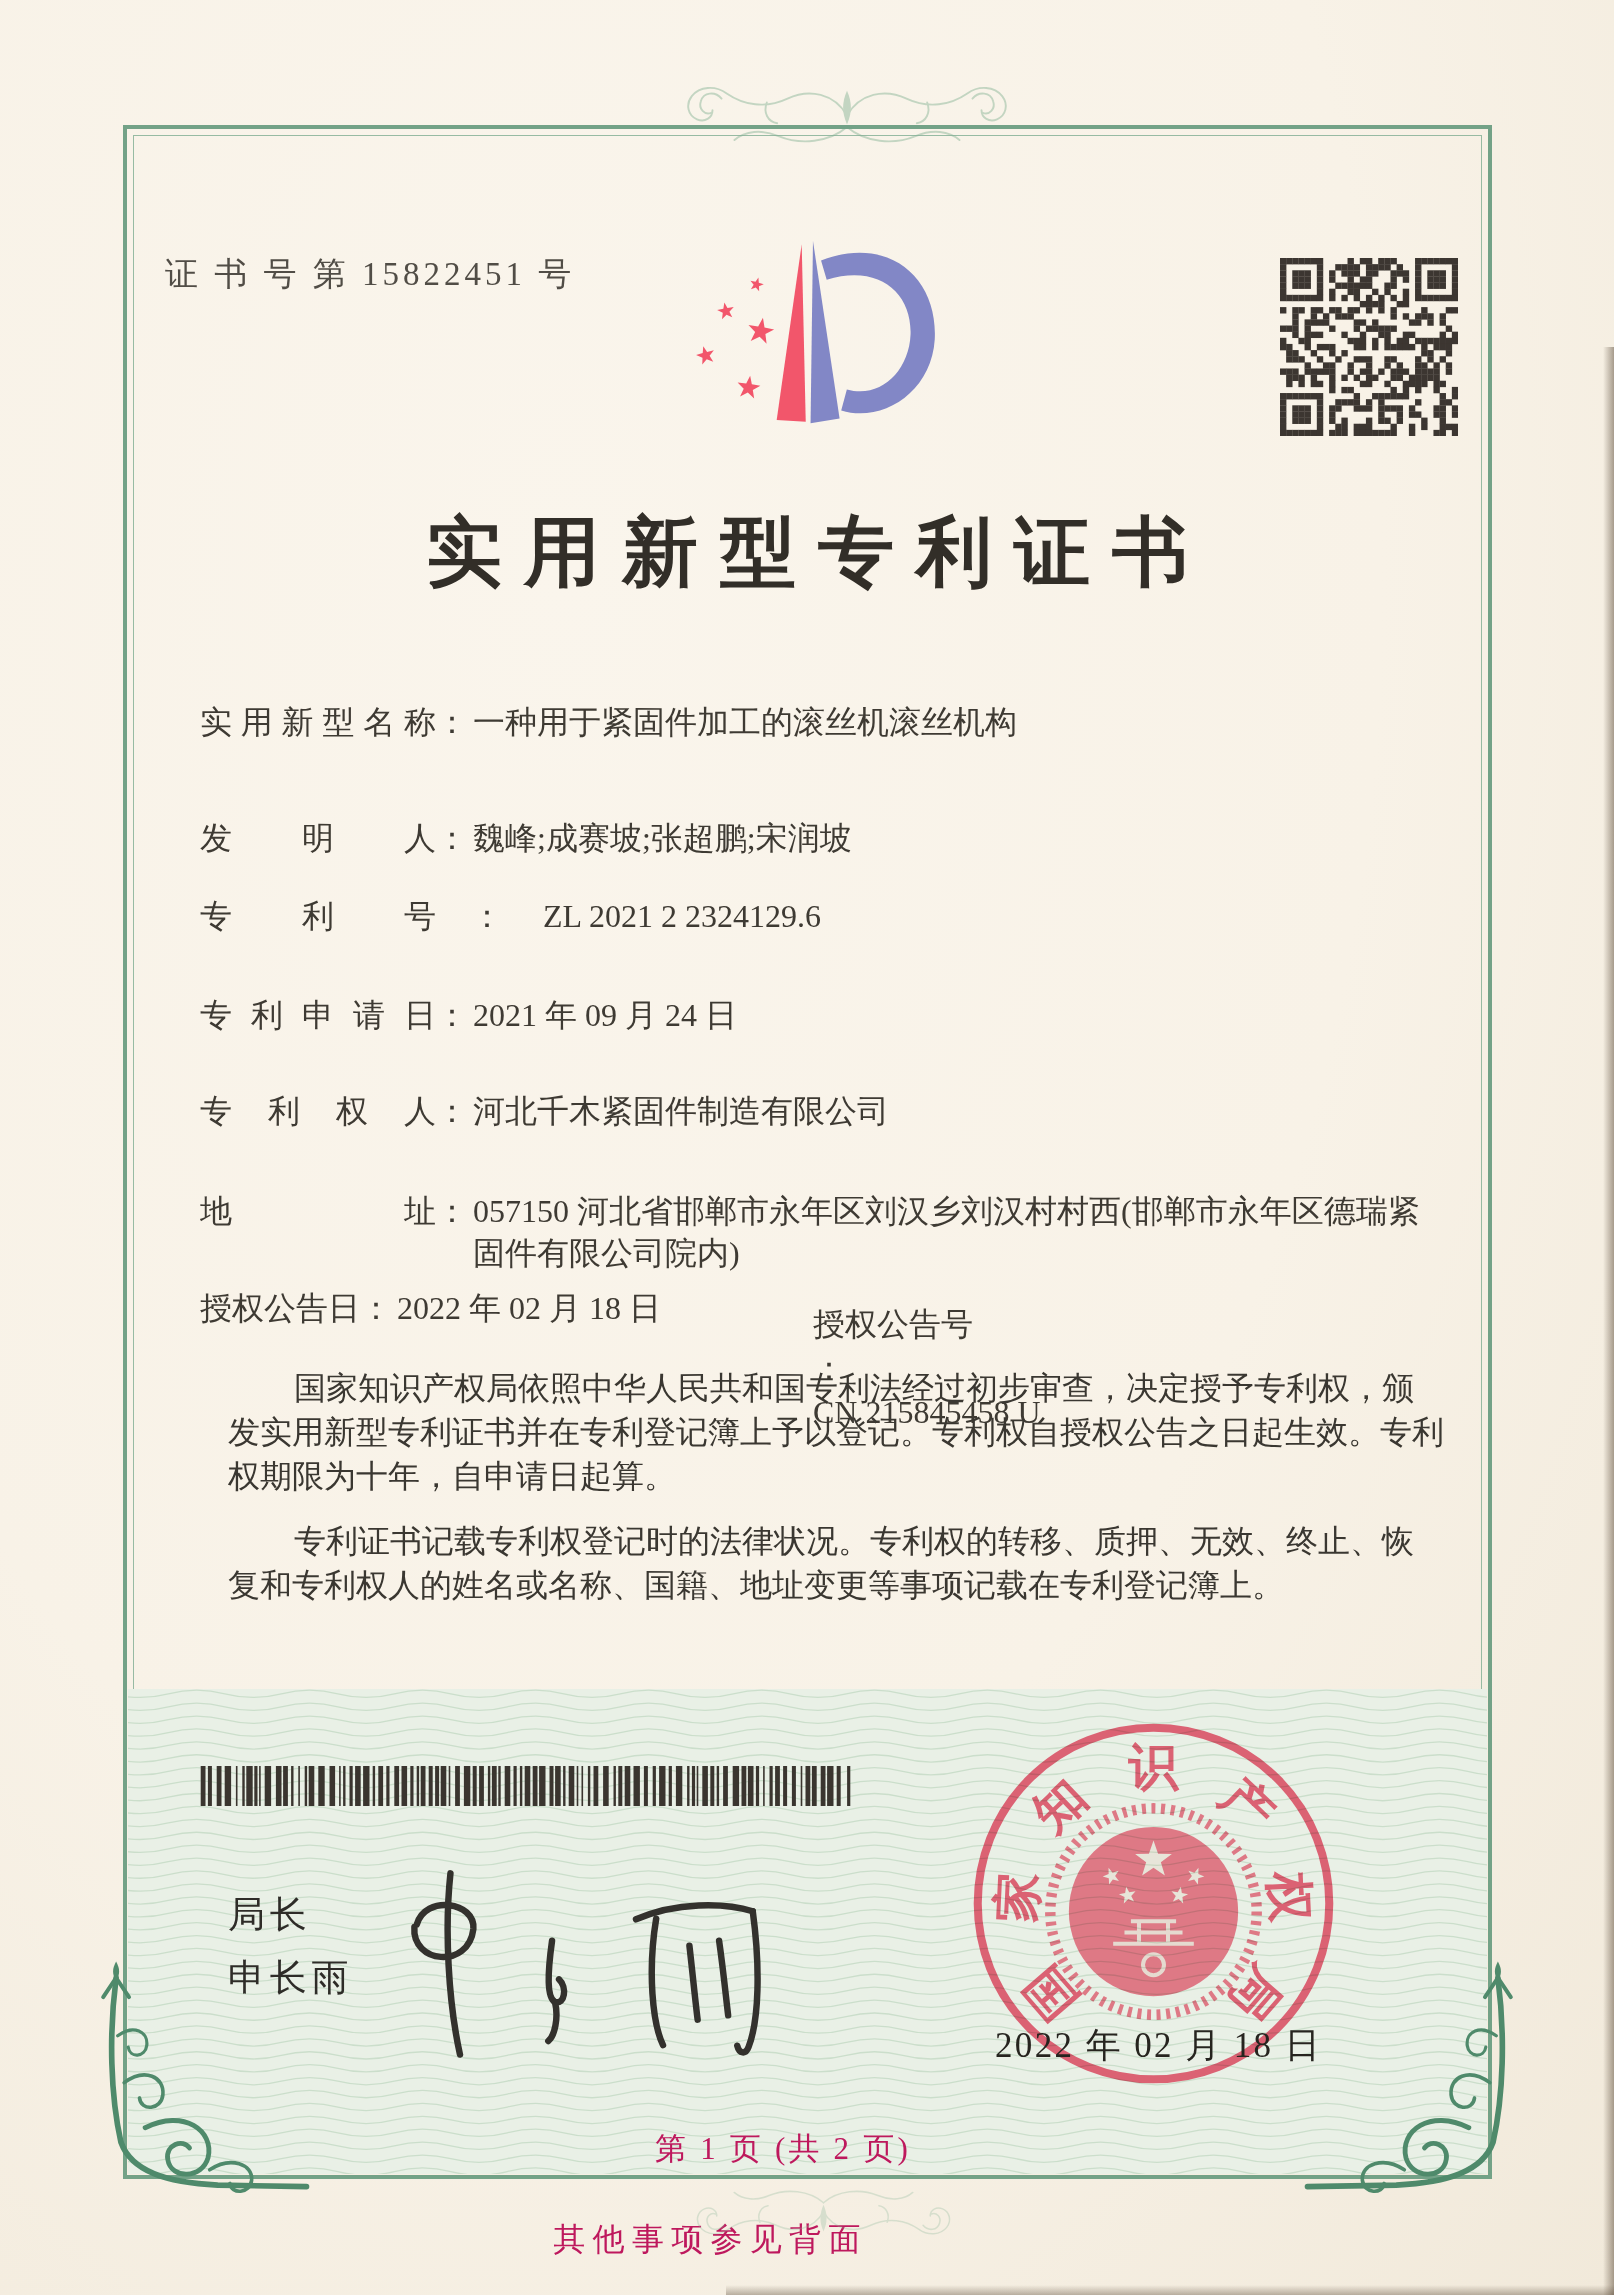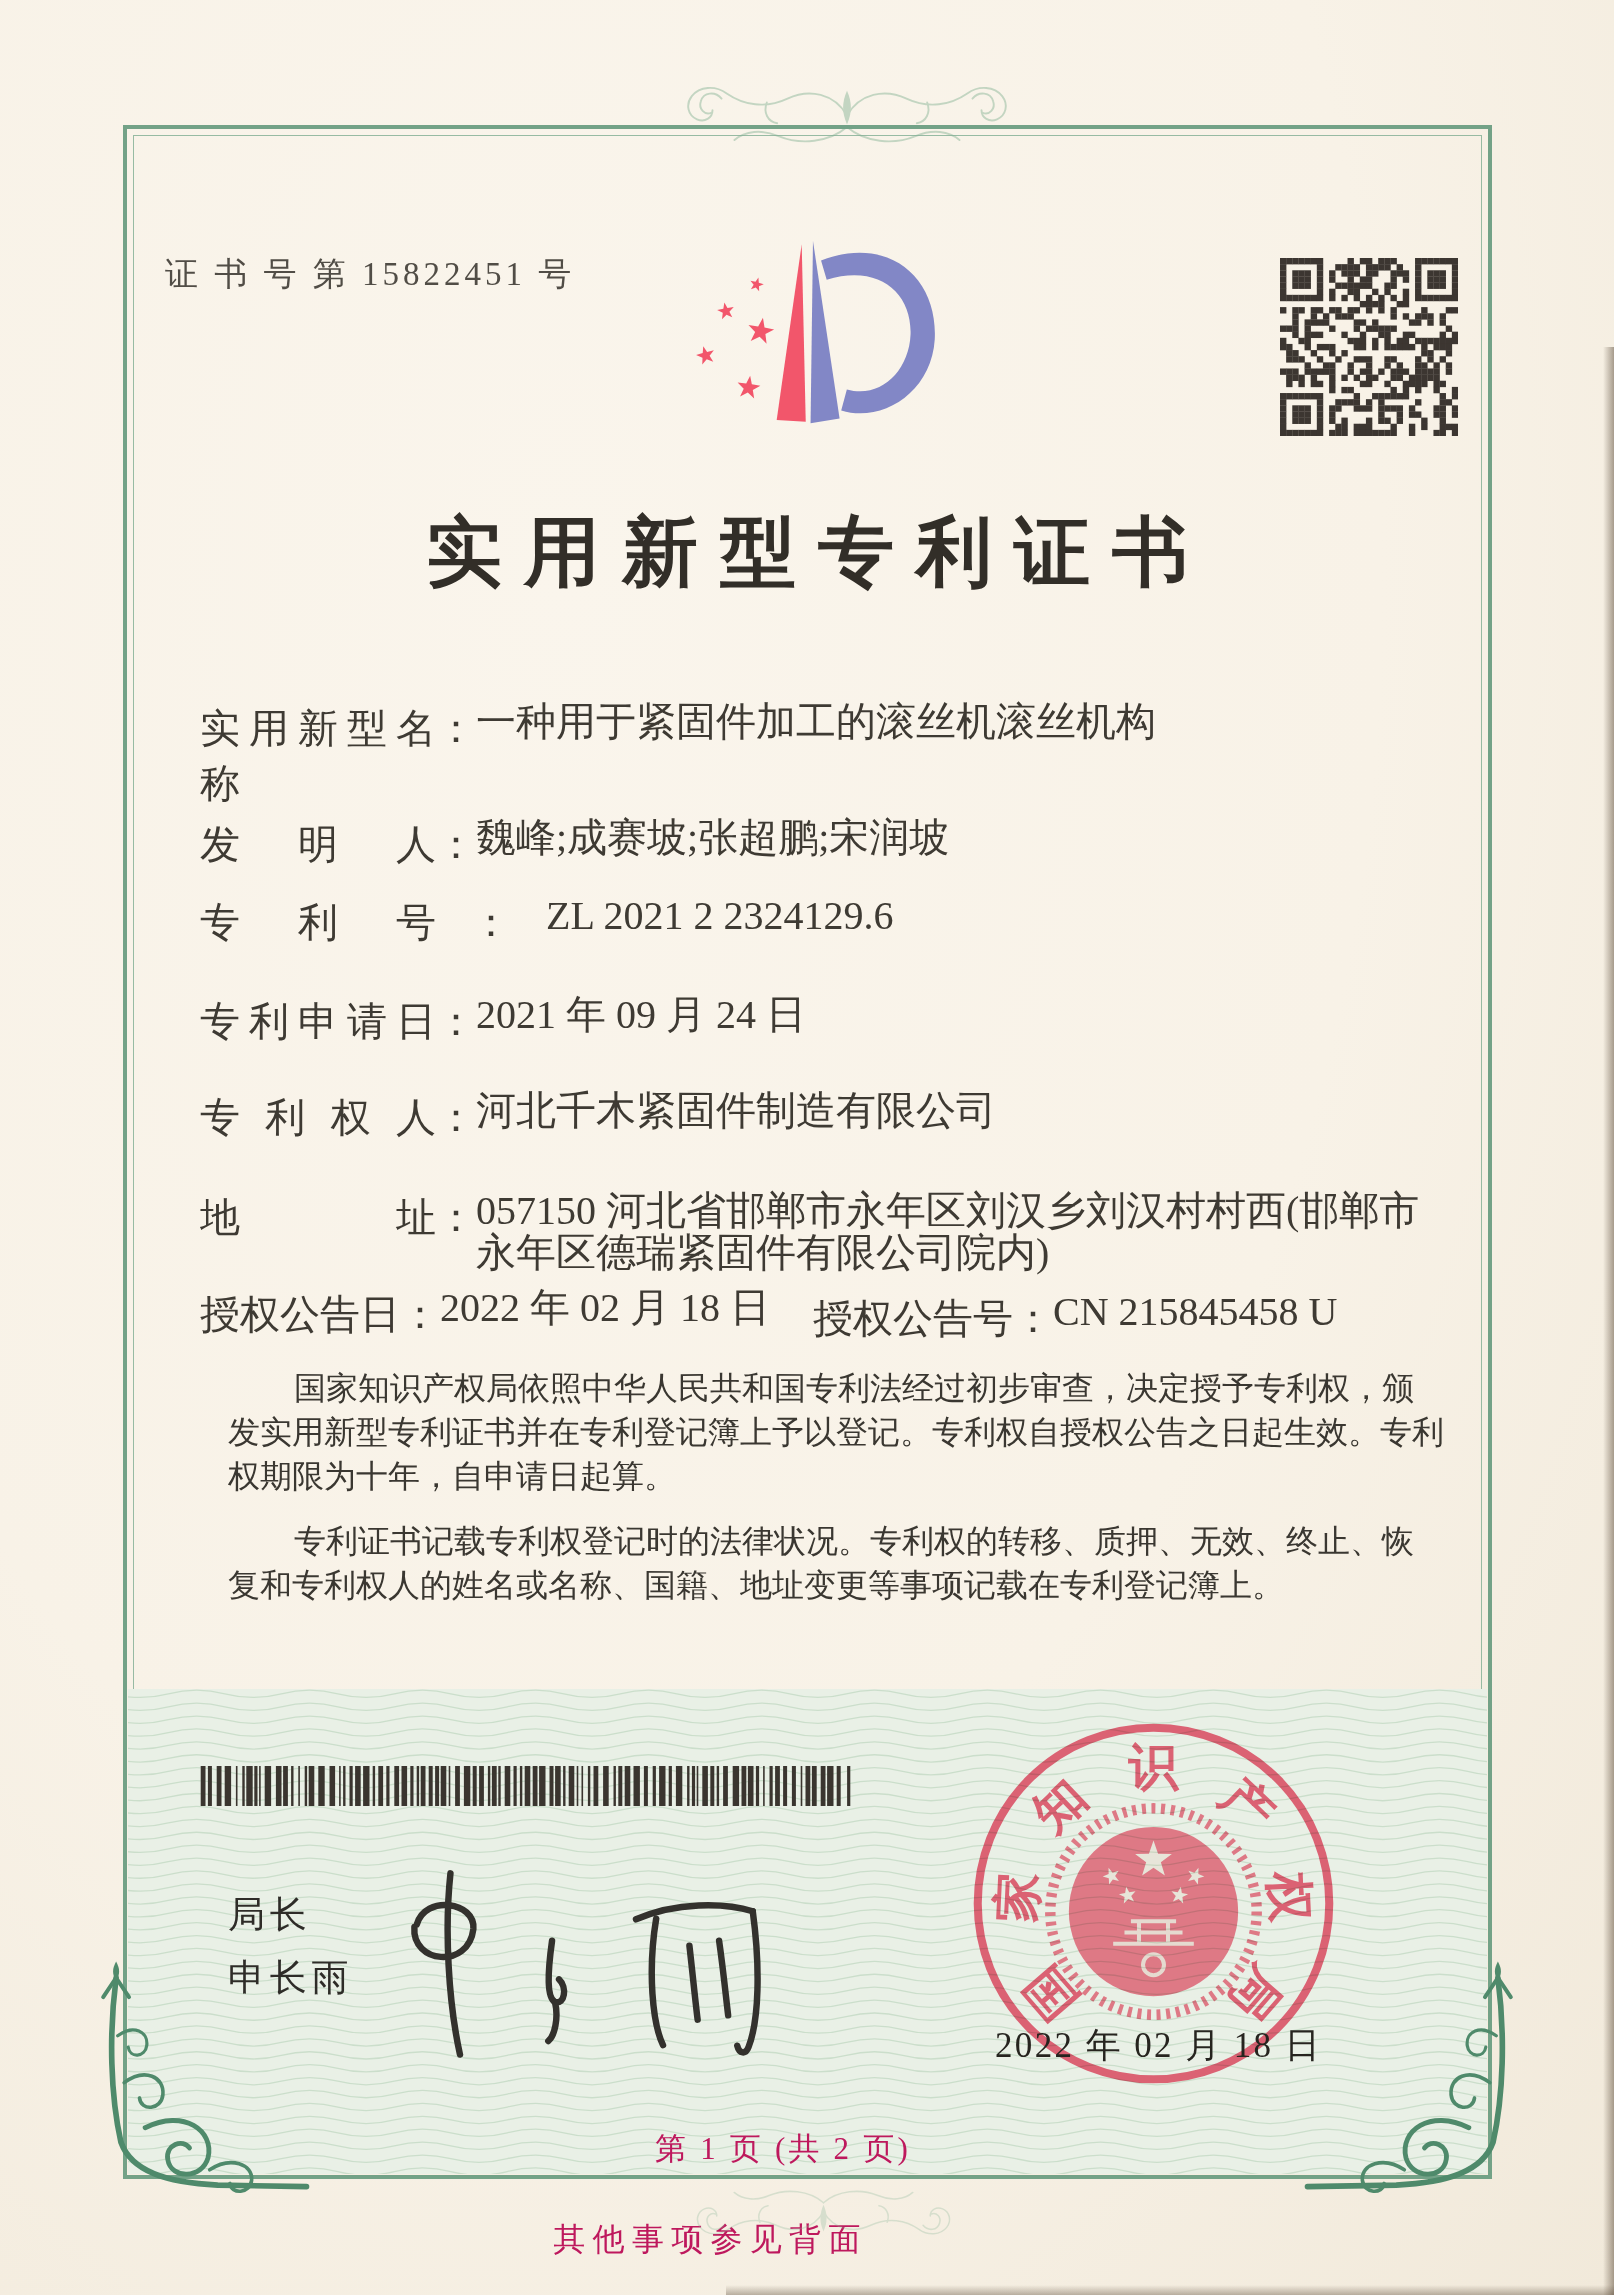--- a/index.html
+++ b/index.html
@@ -41,34 +41,34 @@
 
   .cert-no{position:absolute;left:165px;top:252px;font-size:33px;letter-spacing:4px;color:var(--ink-soft);}
 
   .logo{position:absolute;left:688px;top:228px;width:254px;height:218px;}
   .qr{position:absolute;left:1280px;top:258px;width:178px;height:178px;}
 
   .title{position:absolute;left:16px;top:502px;width:1582px;text-align:center;
     font-size:76px;font-weight:700;letter-spacing:22px;text-indent:22px;color:#322e28;}
 
   
-  .frow{position:absolute;left:200px;width:1243px;font-size:40px;display:flex;align-items:flex-start;color:var(--ink);}
+  .frow{position:absolute;left:200px;width:1243px;font-size:32px;display:flex;align-items:flex-start;color:var(--ink);}
   .flabel{flex:0 0 236px;text-align:justify;text-align-last:justify;}
   .flabel.natural{flex:0 0 auto;text-align:left;text-align-last:auto;}
   .fcolon{flex:0 0 37px;}
   .fvalue{flex:0 1 auto;line-height:42px;}
   .row-name{top:701px;}
   .row-inventor{top:798px;margin-top:19px;}
   .row-patno{top:895px;gap:35px;}
   .row-filing{top:994px;}
   .row-patentee{top:1090px;}
   .row-address{top:1190px;}
   .row-address .fvalue{max-width:956px;}
   .row-grant{top:1287px;}
-  .grant2{position:absolute;left:613px;top:4px;display:flex;}
+  .grant2{position:absolute;left:613px;top:16px;display:flex;flex-direction:column;}
   .grant-wrap{position:relative;display:flex;}
 
   
   .paras{position:absolute;left:192px;top:1366px;width:1253px;font-size:32px;line-height:44px;color:#3a3731;}
   .paras p{text-indent:66px;margin-left:36px;}
   .paras p + p{margin-top:21px;}
 
   
   .band{position:absolute;left:128px;top:1689px;width:1359px;height:485px;background:var(--band-green);overflow:hidden;}
   .band svg.waves{position:absolute;left:0;top:0;}

